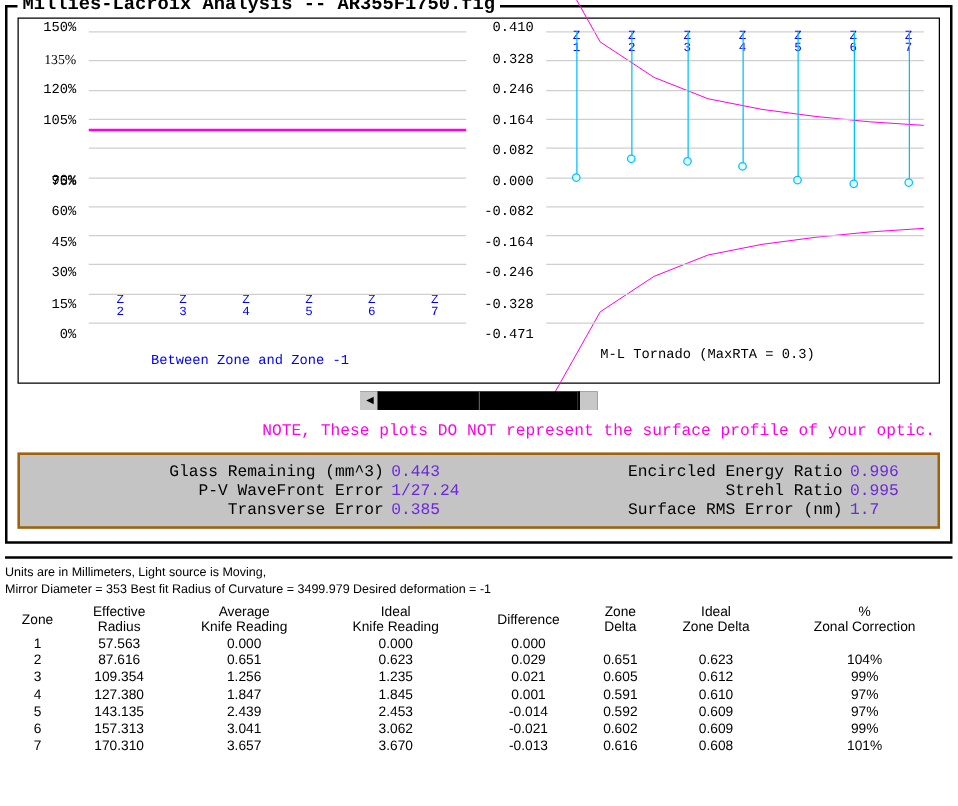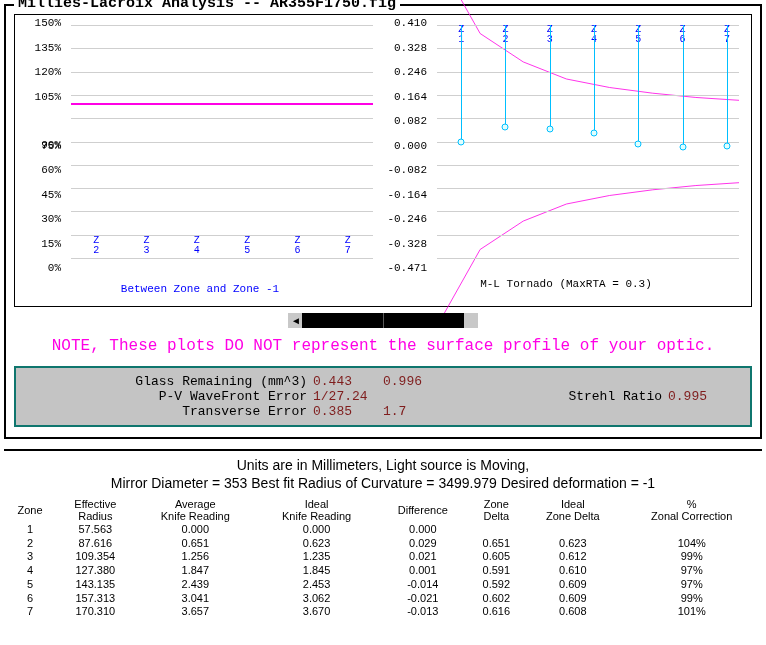--- a/index.html
+++ b/index.html
@@ -177,51 +177,50 @@
     position: absolute; top: 2px; font-size: 10px; color: #000;
   }
   .slider-bar .arrow.left { left: 3px; }
   .slider-bar .arrow.right { right: 3px; }
   .slider-bar .mid {
     position: absolute; left: 50%; top: 0; bottom: 0; border-left: 1px solid #5a5a5a;
   }
   .note {
     font-family: "Courier New", monospace;
     color: #ff00e5;
-    text-align: center;
-    font-size: 16px;
+    text-align: right;
+    font-size: 13px;
     margin: 8px 4px;
     line-height: 1.35;
   }
   .stats-panel {
-    border: 2px solid #0f766e;
+    border: 2px solid #a16207;
     background: #c4c4c4;
-    padding: 6px 12px;
+    padding: 6px 0;
     font-family: "Courier New", monospace;
     font-size: 13px;
   }
   .stats-row {
     display: flex;
     justify-content: space-between;
   }
   .stats-cell {
     width: 50%;
     display: flex;
   }
   .stat-label {
     color: #000;
     text-align: right;
     flex: 1;
     padding-right: 6px;
   }
-  .stat-val { color: #7f1d1d; width: 70px; }
+  .stat-val { color: #6d28d9; width: 70px; }
   hr.divider { border: none; border-top: 2px solid #000; margin: 10px 0 6px; }
   .meta-line {
-    text-align: center;
-    font-size: 14px;
+    font-size: 10px;
     margin: 2px 0;
   }
   .data-table {
     width: 100%;
     border-collapse: collapse;
     font-size: 11px;
     margin-top: 6px;
   }
   .data-table th {
     font-weight: normal;
@@ -247,21 +246,21 @@
       <div class="y-axis" id="bar-y-axis">
           <div class="y-tick" style="top: 100%;">0%</div>
           <div class="y-tick" style="top: 90%;">15%</div>
           <div class="y-tick" style="top: 80%;">30%</div>
           <div class="y-tick" style="top: 70%;">45%</div>
           <div class="y-tick" style="top: 60%;">60%</div>
           <div class="y-tick" style="top: 50%;">75%</div>
           <div class="y-tick" style="top: 40%; margin-top: 24px;">90%</div>
           <div class="y-tick" style="top: 30%; text-align: right;">105%</div>
           <div class="y-tick" style="top: 20%;">120%</div>
-          <div class="y-tick" style="top: 10%;">135%</div>
+          <div class="y-tick" style="top: 10%; font-family: Liberation Serif, serif;">135%</div>
           <div class="y-tick" style="top: 0%;">150%</div>
         </div>
       <div class="plot-region" id="bar-plot">
         <div class="bars-row" id="bars-row">
             <div class="bar">
               <div class="bar-label">Z<br>2</div>
               <div class="bar-body" style="height: 69.3333%;">
                 <div class="bar-inner"></div>
                 <div class="bar-core"></div>
               </div>
@@ -388,39 +387,41 @@
     <span>NOTE, These plots DO NOT represent the surface profile of your optic.</span><br>
   </div>
 
   <div class="stats-panel">
     <div class="stats-row">
       <div class="stats-cell">
           <span class="stat-label">Glass Remaining (mm^3)</span>
           <span class="stat-val">0.443</span>
         </div>
       <div class="stats-cell">
+          <span class="stat-label">Encircled Energy Ratio</span>
           <span class="stat-val">0.996</span>
         </div>
     </div>
     <div class="stats-row">
       <div class="stats-cell">
           <span class="stat-label">P-V WaveFront Error</span>
           <span class="stat-val">1/27.24</span>
         </div>
       <div class="stats-cell">
           <span class="stat-label">Strehl Ratio</span>
           <span class="stat-val">0.995</span>
         </div>
     </div>
     <div class="stats-row">
       <div class="stats-cell">
           <span class="stat-label">Transverse Error</span>
           <span class="stat-val">0.385</span>
         </div>
       <div class="stats-cell">
+          <span class="stat-label">Surface RMS Error (nm)</span>
           <span class="stat-val">1.7</span>
         </div>
     </div>
   </div>
 </div>
 
 <hr class="divider">
 
 <div class="meta-line">Units are in Millimeters, Light source is Moving,</div>
 <div class="meta-line">Mirror Diameter = 353     Best fit Radius of Curvature = 3499.979     Desired deformation = -1</div>

